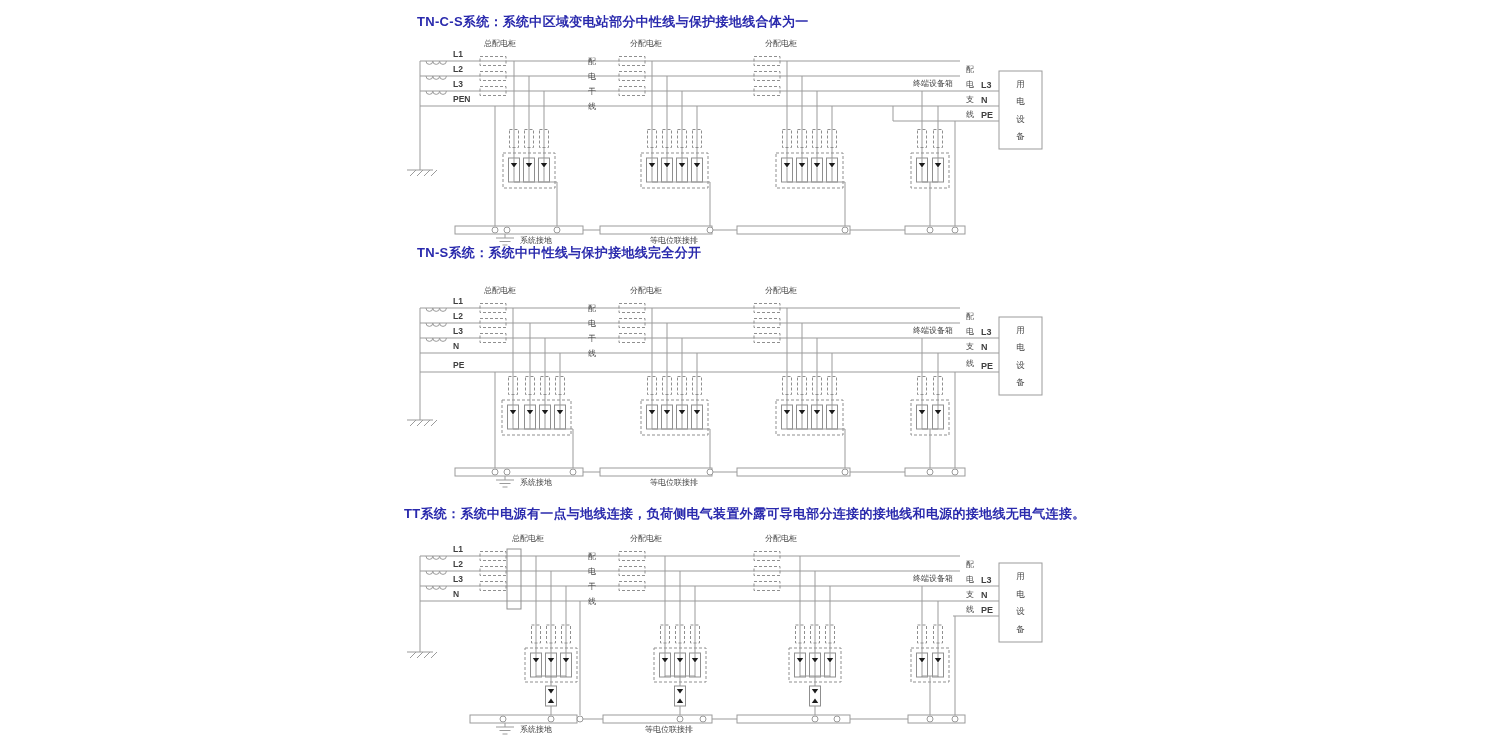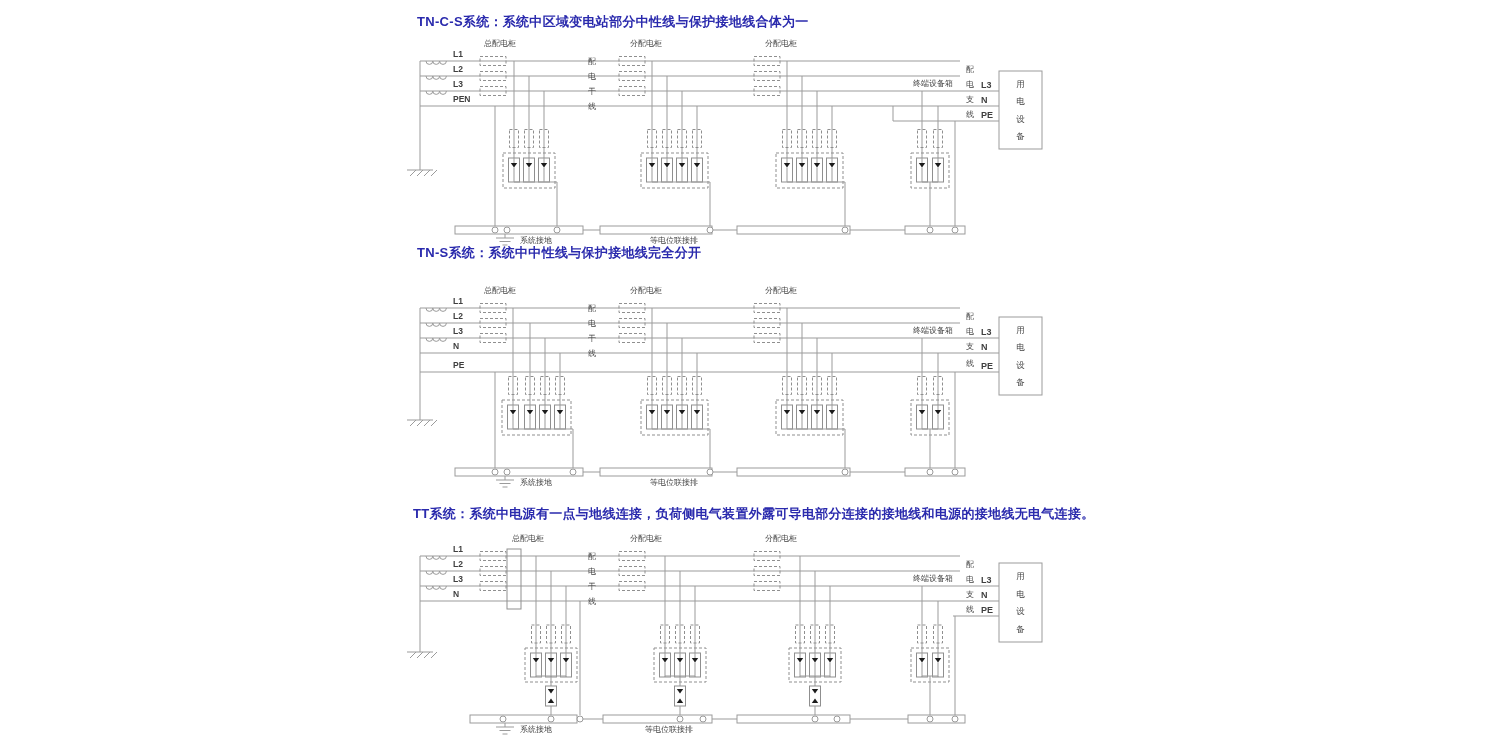--- a/index.html
+++ b/index.html
@@ -8,21 +8,21 @@
   .title{position:absolute;white-space:nowrap;font-size:13px;font-weight:600;letter-spacing:0.3px;}
   svg{position:absolute;left:0;top:0;}
   svg text{font-family:"Liberation Sans", sans-serif;}
 </style>
 </head>
 <body>
 
 <div class="canvas">
   <div class="title" style="left: 417px; top: 13px; color: rgb(42, 42, 173);">TN-C-S系统：系统中区域变电站部分中性线与保护接地线合体为一</div>
   <div class="title" style="left: 417px; top: 244px; color: rgb(42, 42, 173);">TN-S系统：系统中中性线与保护接地线完全分开</div>
-  <div class="title" style="left: 413px; top: 505px; color: rgb(42, 42, 173);">TT系统：系统中电源有一点与地线连接，负荷侧电气装置外露可导电部分连接的接地线和电源的接地线无电气连接。</div>
+  <div class="title" style="left: 404px; top: 505px; color: rgb(42, 42, 173);">TT系统：系统中电源有一点与地线连接，负荷侧电气装置外露可导电部分连接的接地线和电源的接地线无电气连接。</div>
   <svg id="schematic" width="1496" height="753" viewBox="0 0 1496 753">
       <line x1="420" y1="61" x2="960" y2="61" stroke="#9b9b9b" stroke-width="1"></line>
       <line x1="420" y1="76" x2="960" y2="76" stroke="#9b9b9b" stroke-width="1"></line>
       <line x1="420" y1="91" x2="999" y2="91" stroke="#9b9b9b" stroke-width="1"></line>
       <line x1="420" y1="106" x2="999" y2="106" stroke="#9b9b9b" stroke-width="1"></line>
       <text x="453" y="57" fill="#3f3f3f" font-size="8.5" text-anchor="start" font-weight="600">L1</text>
       <text x="453" y="72" fill="#3f3f3f" font-size="8.5" text-anchor="start" font-weight="600">L2</text>
       <text x="453" y="87" fill="#3f3f3f" font-size="8.5" text-anchor="start" font-weight="600">L3</text>
       <text x="453" y="102" fill="#3f3f3f" font-size="8.5" text-anchor="start" font-weight="600">PEN</text>
       <line x1="893" y1="121" x2="999" y2="121" stroke="#9b9b9b" stroke-width="1"></line>

